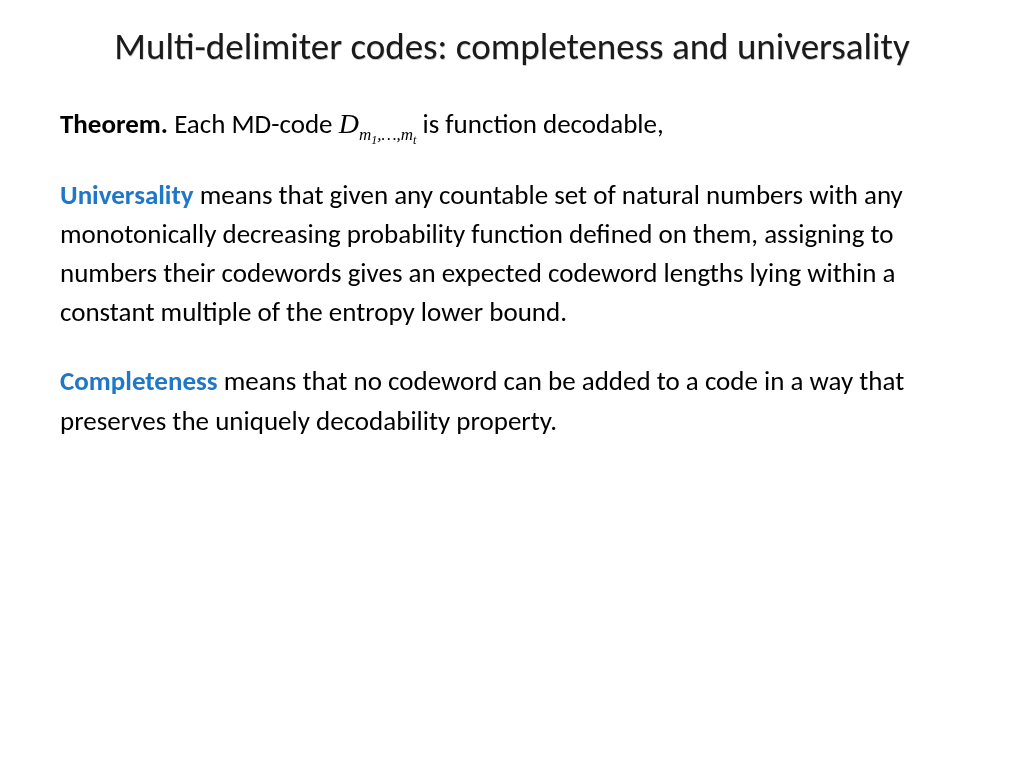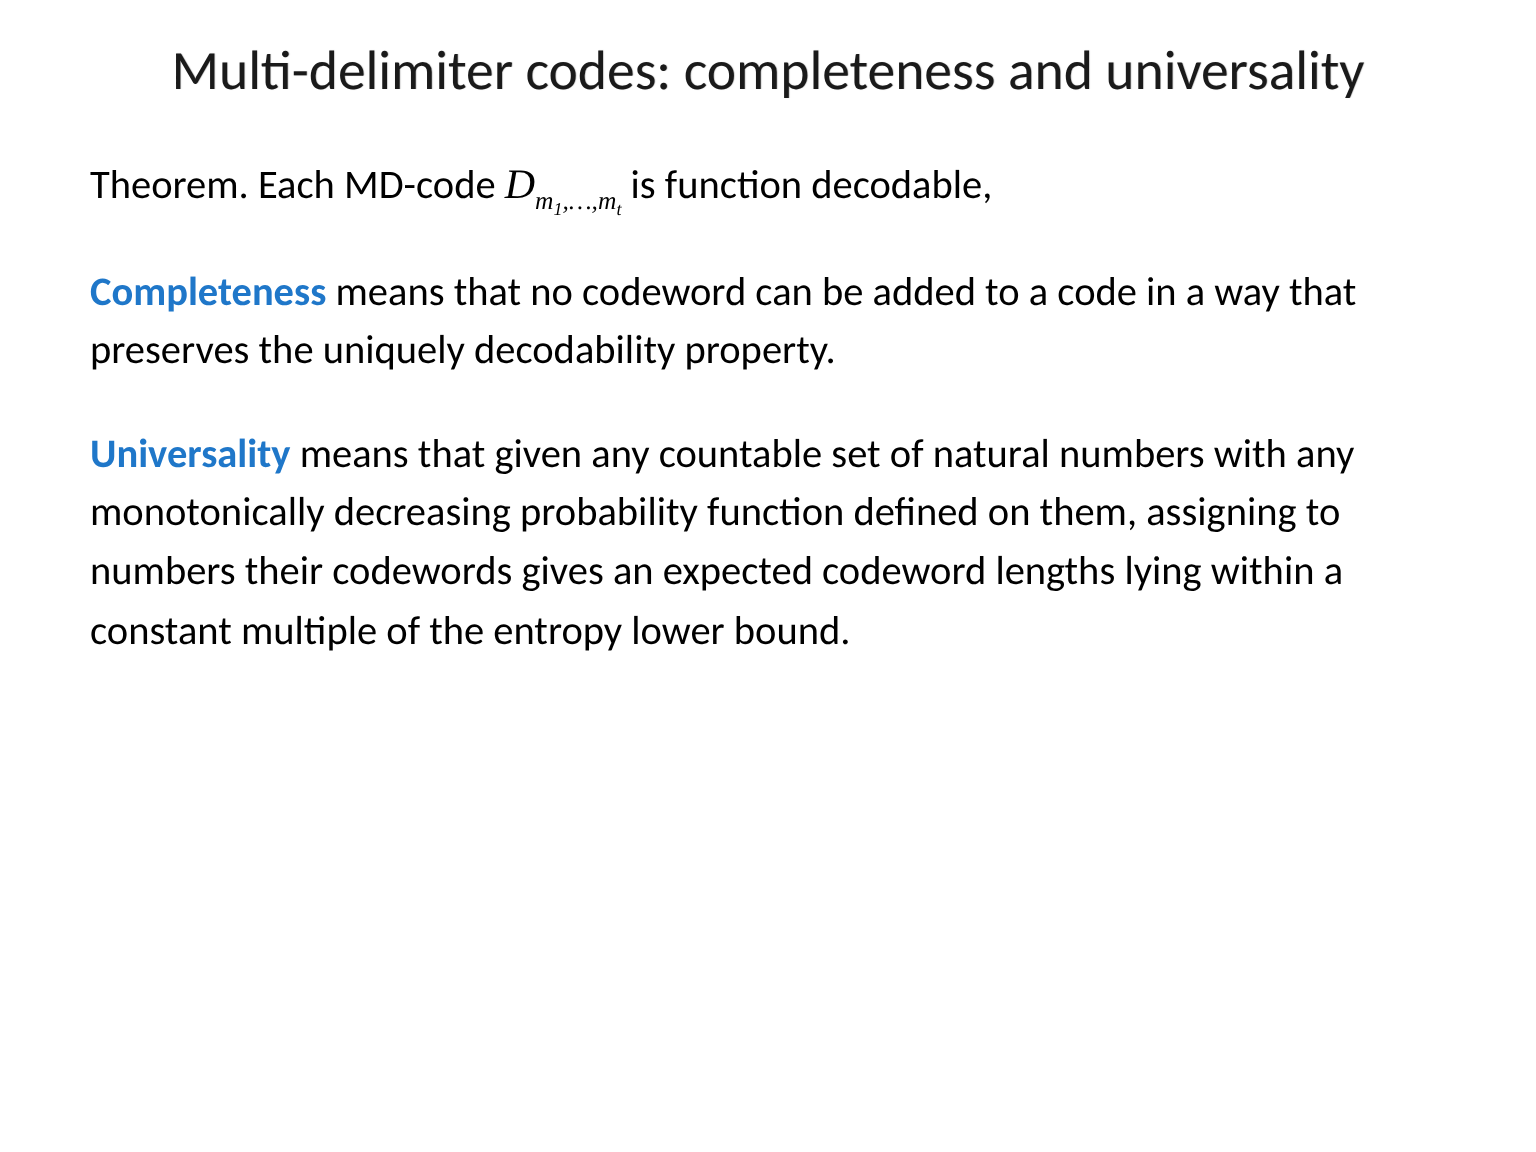--- a/index.html
+++ b/index.html
@@ -27,21 +27,21 @@
     font-weight: 400;
     text-shadow: 0.5px 0.5px 0.5px rgba(80,80,80,0.35);
   }
   .para {
     font-size: 27px;
     line-height: 1.45;
     margin: 0 0 30px 0;
     color: #000;
   }
   .theorem-label {
-    font-weight: 400;
+    font-weight: 700;
   }
   .keyword {
     color: #1f77c9;
     font-weight: 700;
   }
   .math {
     font-family: "Cambria Math", "Times New Roman", serif;
     font-style: italic;
     font-size: 27px;
   }
@@ -59,20 +59,20 @@
 
 <div class="slide">
 
   <h1 class="title">Multi-delimiter codes: completeness and universality</h1>
 
   <p class="para">
     <span class="theorem-label">Theorem.</span><span> Each MD-code </span><span class="math"><span class="D">D</span><sub><span>m</span><sub style="font-size:12px;">1</sub><span>,…,</span><span>m</span><sub style="font-size:12px;">t</sub></sub></span><span> is function decodable,</span><br>
   </p>
 
   <p class="para">
-    <span class="keyword">Completeness</span><span> means that no codeword can be added to a code in a way that preserves the uniquely decodability property.</span>
+    <span class="keyword">Universality</span><span> means that given any countable set of natural numbers with any monotonically decreasing probability function defined on them, assigning to numbers their codewords  gives an expected codeword lengths lying within a constant multiple of the entropy lower bound.</span>
   </p>
 
   <p class="para">
-    <span class="keyword">Universality</span><span> means that given any countable set of natural numbers with any monotonically decreasing probability function defined on them, assigning to numbers their codewords  gives an expected codeword lengths lying within a constant multiple of the entropy lower bound.</span>
+    <span class="keyword">Completeness</span><span> means that no codeword can be added to a code in a way that preserves the uniquely decodability property.</span>
   </p>
 
 </div>
 
 </body></html>

